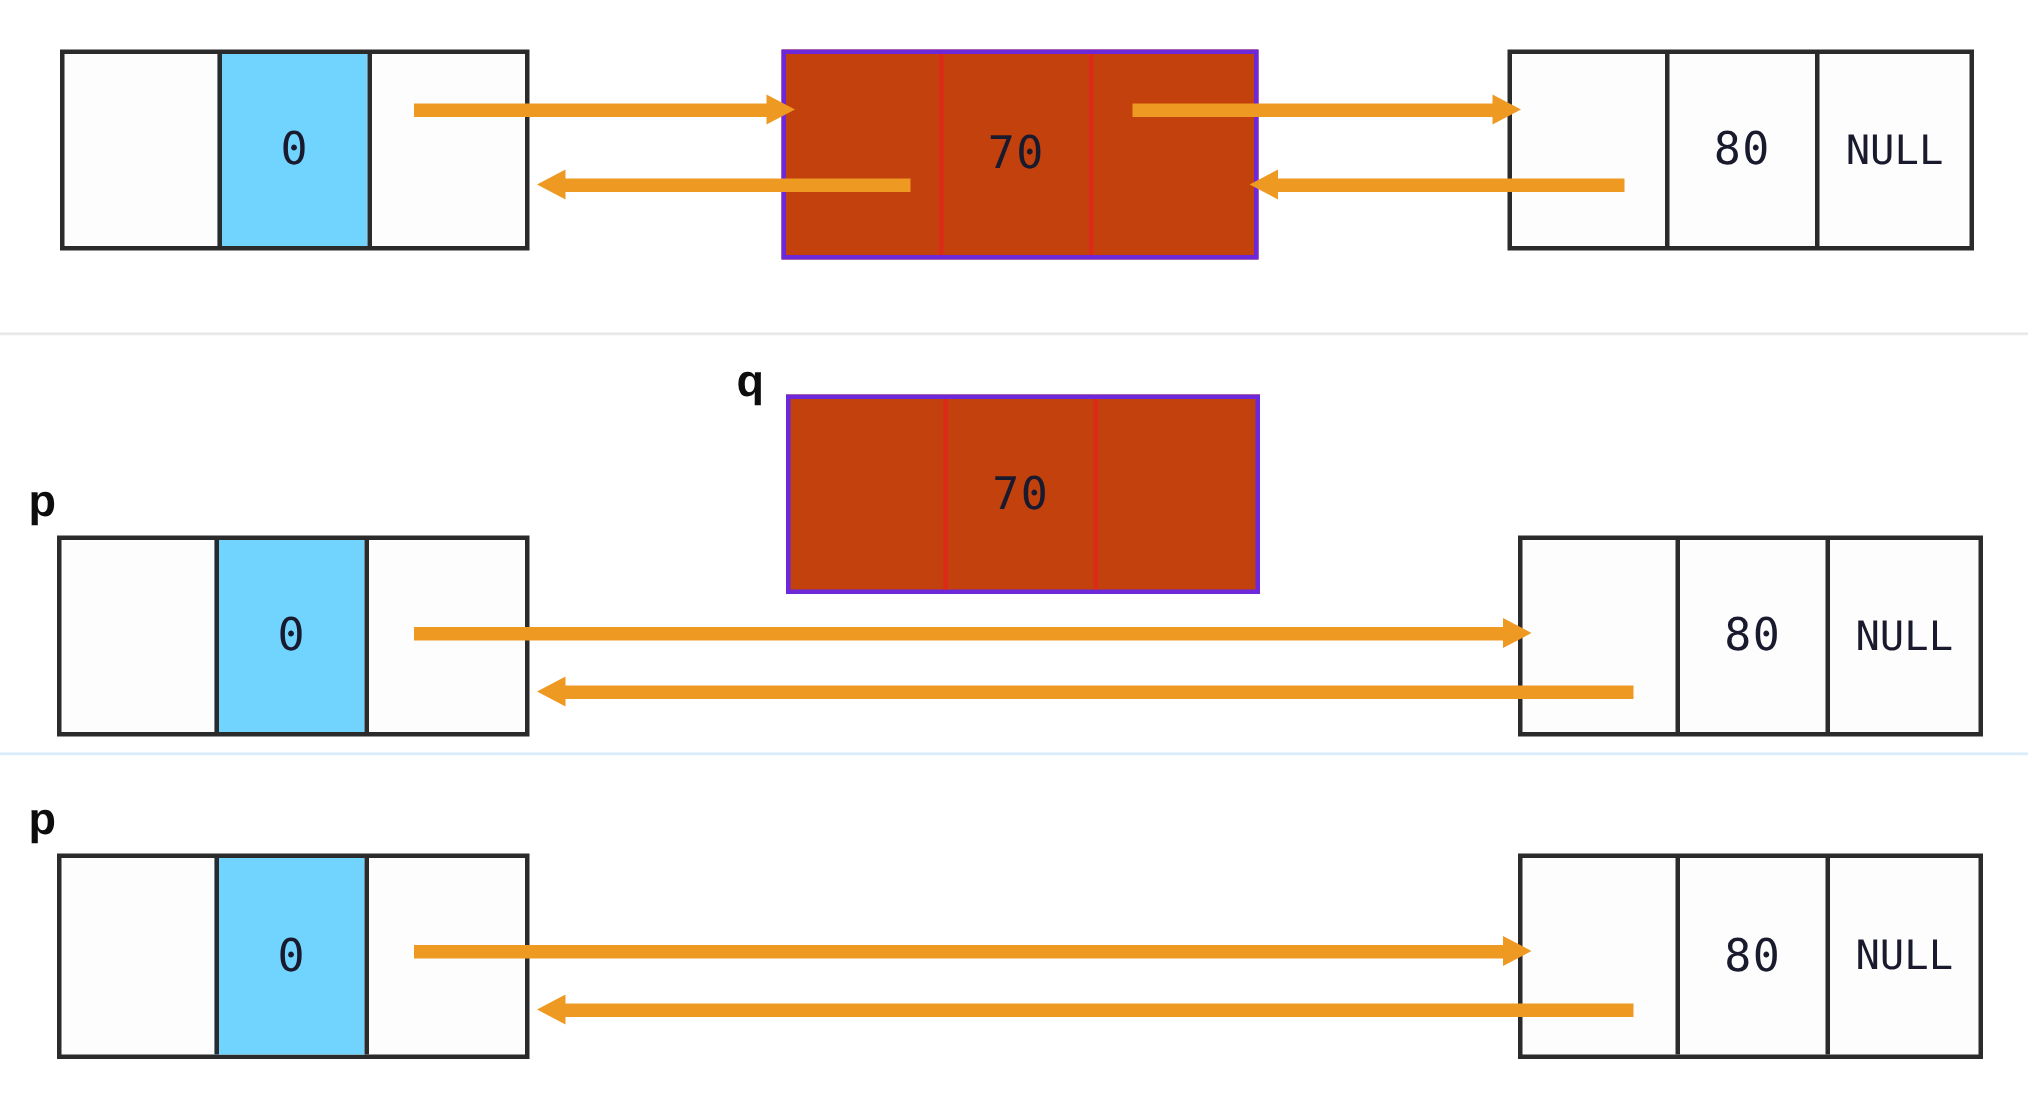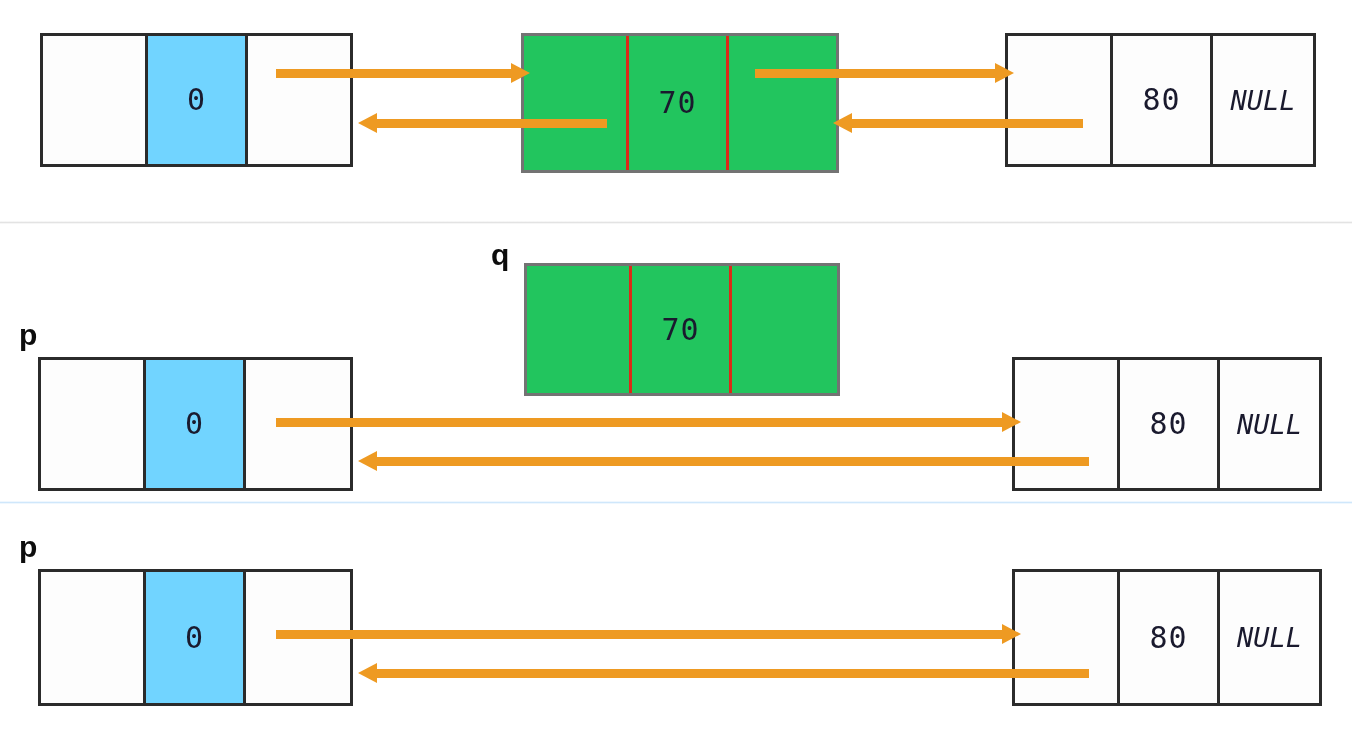--- a/index.html
+++ b/index.html
@@ -36,42 +36,42 @@
   .node {
     position: absolute;
     display: flex;
     box-sizing: border-box;
     background: #fdfdfd;
   }
   .node.black {
     border: 3px solid #2b2b2b;
   }
   .node.red {
-    border: 3px solid #737373;
-    background: #22c55e;
+    border: 3px solid #6d28d9;
+    background: #c2410c;
   }
   .cell {
     box-sizing: border-box;
     display: flex;
     align-items: center;
     justify-content: center;
     font-family: "DejaVu Sans Mono", "Liberation Mono", monospace;
     color: #1a1a2e;
     overflow: hidden;
     white-space: nowrap;
   }
   .node.black > .cell + .cell {
     border-left: 3px solid #2b2b2b;
   }
   .node.red > .cell + .cell {
     border-left: 3px solid #dc2a18;
   }
   .cell.prev  { flex: 0 0 102px; }
   .cell.data  { flex: 0 0 100px; }
-  .cell.next  { flex: 1 1 auto; font-style: italic; }
+  .cell.next  { flex: 1 1 auto; }
   .cell.highlight { background: #71d4ff; }
   .cell .txt {
     font-size: 30px;
     line-height: 1;
     letter-spacing: 1px;
   }
   .cell .txt.small {
     font-size: 27px;
     letter-spacing: 0px;
   }

